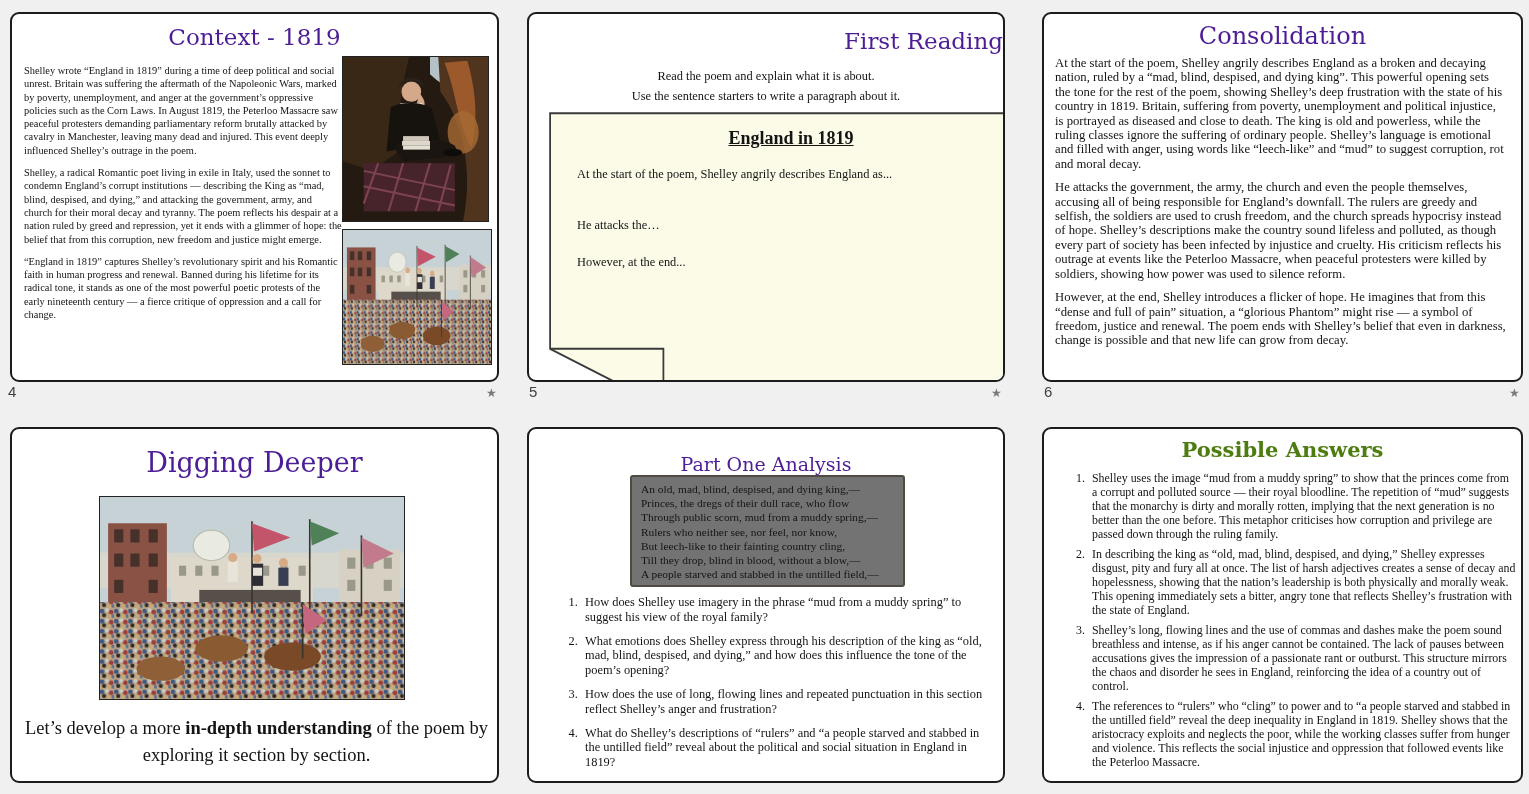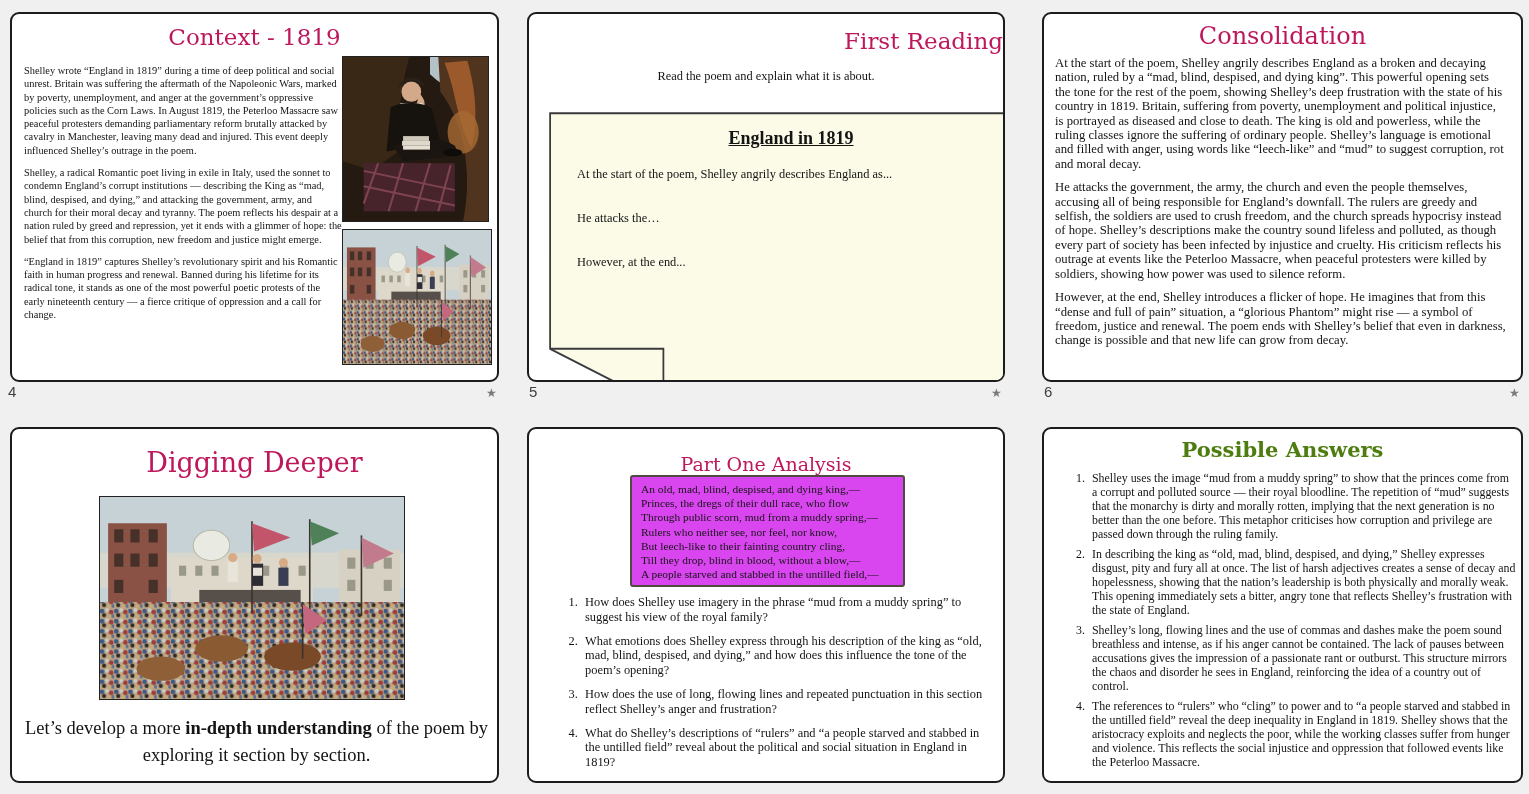--- a/index.html
+++ b/index.html
@@ -14,21 +14,21 @@
   }
   #slide-context{left:10px;top:12px;width:489px;height:370px;}
   #slide-first-reading{left:527px;top:12px;width:478px;height:370px;}
   #slide-consolidation{left:1042px;top:12px;width:481px;height:370px;}
   #slide-digging-deeper{left:10px;top:427px;width:489px;height:356px;}
   #slide-part-one{left:527px;top:427px;width:478px;height:356px;}
   #slide-possible-answers{left:1042px;top:427px;width:481px;height:356px;}
 
   .slide-title{
     font-family:"DejaVu Serif", serif;text-align:center;font-weight:normal;
-    margin:0;color:#be185d;
+    margin:0;color:#4c1d95;
   }
   #slide-context .slide-title{font-size:23px;margin-top:10px;}
   #slide-first-reading .slide-title{font-size:23px;margin-top:14px;text-align:right;}
   #slide-consolidation .slide-title{font-size:24px;margin-top:8px;}
   #slide-digging-deeper .slide-title{font-size:27px;margin-top:18px;}
   #slide-part-one .slide-title{font-size:19px;margin-top:24px;}
   #slide-possible-answers .slide-title{font-size:21px;font-weight:bold;color:#4d7c0f;margin-top:8px;}
 
   
   .context-text{position:absolute;left:12px;top:42px;width:318px;font-size:10.4px;line-height:13.3px;}
@@ -39,35 +39,35 @@
   .img-frame svg{display:block;width:100%;height:100%;}
 
   
   .instructions{position:absolute;left:0;top:52px;width:100%;text-align:center;
     font-size:12.4px;line-height:20px;}
   .note{position:absolute;left:20px;top:98px;width:440px;height:296px;padding-left:44px;}
   .note svg{position:absolute;left:0;top:0;width:100%;height:100%;}
   .note-title{position:absolute;left:0;top:16px;width:100%;text-align:center;
     font-weight:bold;font-size:18px;text-decoration:underline;}
   .starter{position:absolute;left:28px;font-size:12.4px;}
-  .starter-1{top:55px;} .starter-2{top:99px;} .starter-3{top:143px;}
+  .starter-1{top:55px;} .starter-2{top:106px;} .starter-3{top:143px;}
 
   
   .consolidation-text{position:absolute;left:11px;top:42px;width:452px;
     font-size:12.7px;line-height:14.4px;}
   .consolidation-text p{margin:0 0 9px 0;}
 
   
   #peterloo-large-frame{left:87px;top:67px;width:306px;height:204px;}
   .dd-caption{position:absolute;left:10px;top:286px;width:469px;text-align:center;
     font-size:18.5px;line-height:27px;}
 
   
   .poem-box{position:absolute;left:101px;top:46px;width:275px;height:112px;
-    background:#d946ef;border:2px solid #4f4b42;border-radius:3px;box-sizing:border-box;
+    background:#737373;border:2px solid #4f4b42;border-radius:3px;box-sizing:border-box;
     padding:5px 4px 0 9px;font-size:11.4px;line-height:14.2px;}
   .questions{position:absolute;left:16px;top:166px;width:438px;}
   .questions ol{margin:0;padding-left:36px;font-size:12.4px;line-height:14.8px;}
   .questions li{margin-bottom:9px;padding-left:4px;}
 
   
   .answers{position:absolute;left:14px;top:42px;width:458px;}
   .answers ol{margin:0;padding-left:30px;font-size:11.9px;line-height:14px;}
   .answers li{margin-bottom:6px;padding-left:4px;}
 
@@ -183,20 +183,21 @@
     <svg viewBox="0 0 300 200" preserveAspectRatio="none">
         <use href="#peterloo-art"></use>
       </svg>
   </div>
 </section>
 
 <section class="slide" id="slide-first-reading">
   <h1 class="slide-title">First Reading</h1>
   <div class="instructions">
     <div>Read the poem and explain what it is about.</div>
+    <div>Use the sentence starters to write a paragraph about it.</div>
   </div>
   <div class="note">
     <svg viewBox="0 0 440 240" preserveAspectRatio="none">
       <path d="M1,1 H439 V239 H104 L1,192 Z" fill="#fbfbe8" stroke="#3a3a3a" stroke-width="1.6"></path>
       <path d="M1,192 H104 V239" fill="none" stroke="#3a3a3a" stroke-width="1.6"></path>
     </svg>
     <div class="note-title">England in 1819</div>
     <div class="starter starter-1">At the start of the poem, Shelley angrily describes England as...</div>
     <div class="starter starter-2">He attacks the…</div>
     <div class="starter starter-3">However, at the end...</div>

